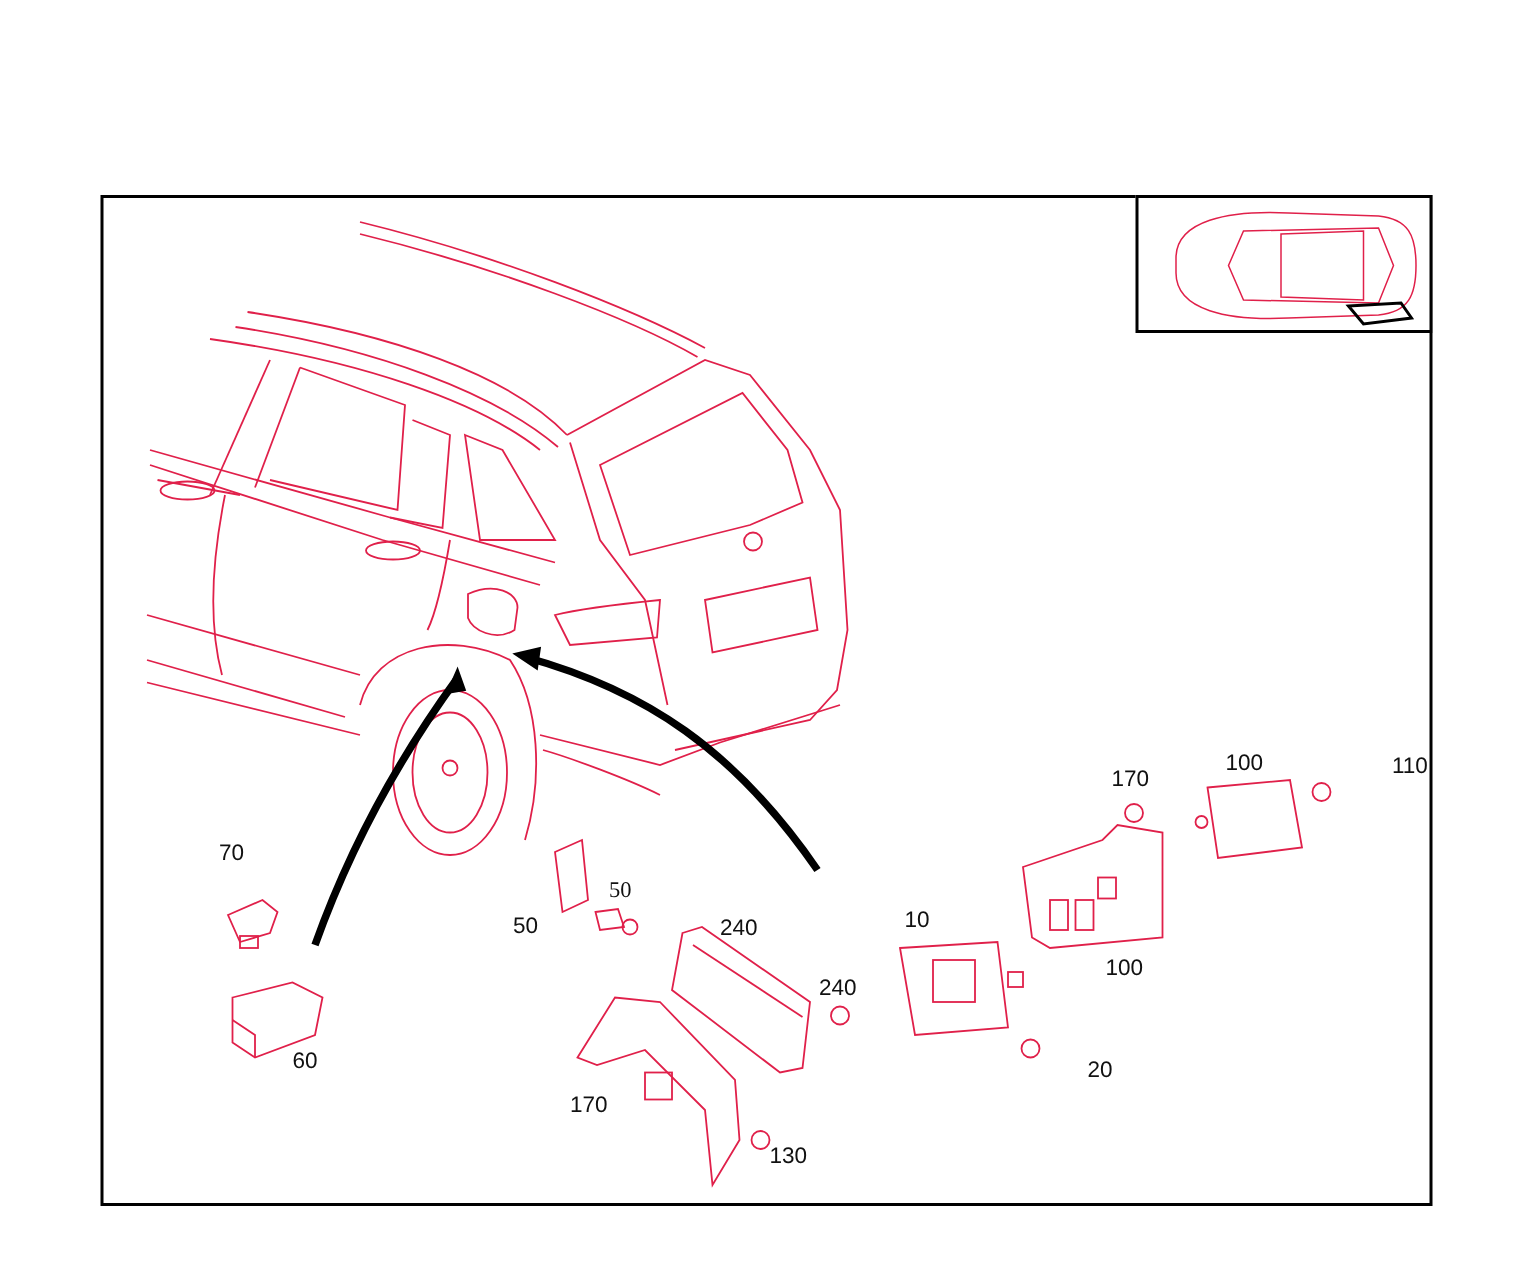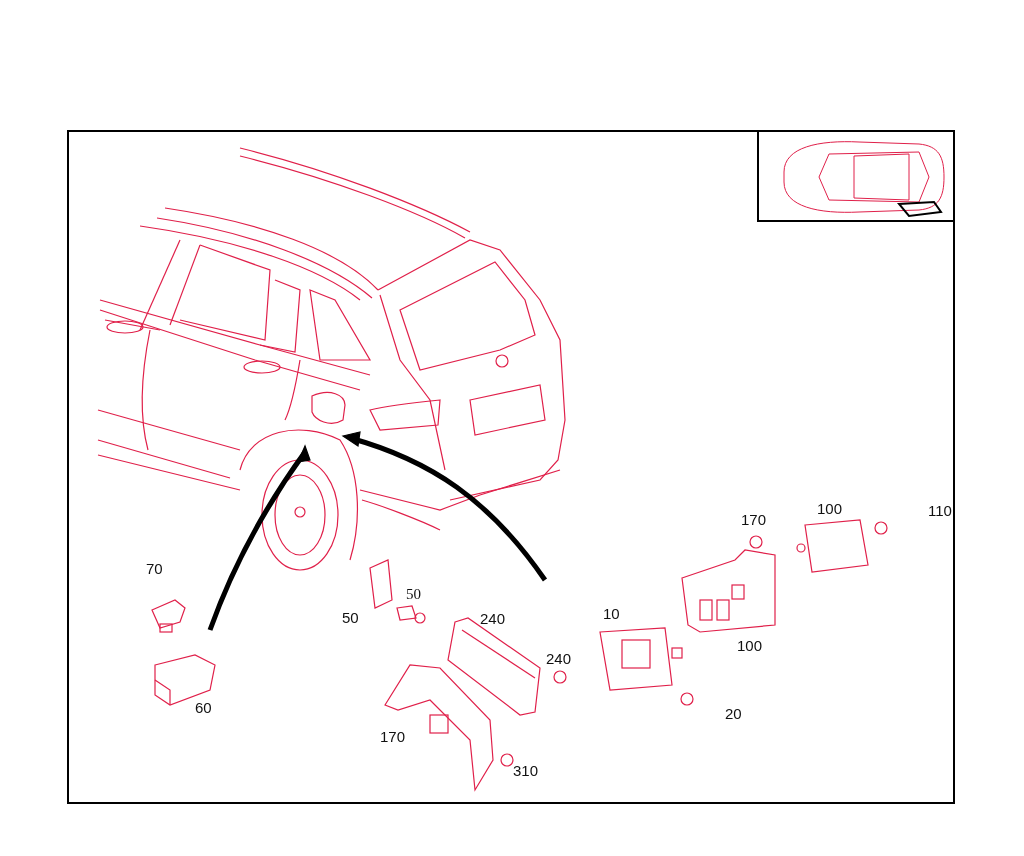--- a/index.html
+++ b/index.html
@@ -108,19 +108,19 @@
   </svg>
 </div>
 
 <div class="lbl" style="left:146px; top:561px;">70</div>
 <div class="lbl" style="left:195px; top:700px;">60</div>
 <div class="lbl" style="left:342px; top:610px;">50</div>
 <div class="lbl" style="left:406px; top:587px;font-family:Liberation Serif, serif;">50</div>
 <div class="lbl" style="left:480px; top:611px;">240</div>
 <div class="lbl" style="left:546px; top:651px;">240</div>
 <div class="lbl" style="left:380px; top:729px;">170</div>
-<div class="lbl" style="left:513px; top:763px;">310</div>
+<div class="lbl" style="left:513px; top:763px;">130</div>
 <div class="lbl" style="left:603px; top:606px;text-align:right;">10</div>
 <div class="lbl" style="left:691px; top:706px;margin-left:34px;">20</div>
 <div class="lbl" style="left:737px; top:638px;">100</div>
 <div class="lbl" style="left:741px; top:512px;">170</div>
 <div class="lbl" style="left:817px; top:501px;">100</div>
 <div class="lbl" style="left:928px; top:503px;">110</div>
 
 </body></html>

